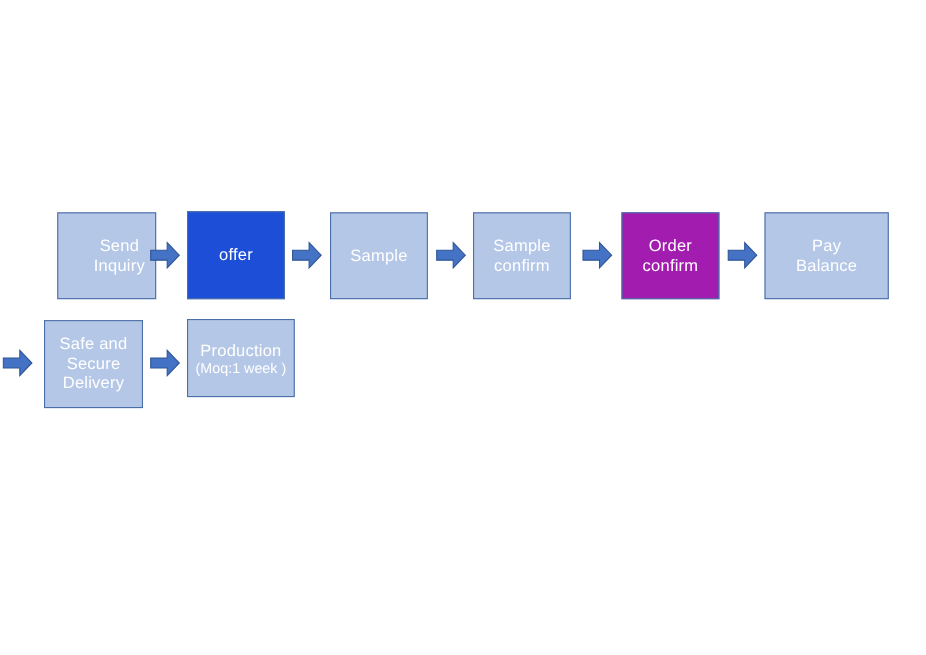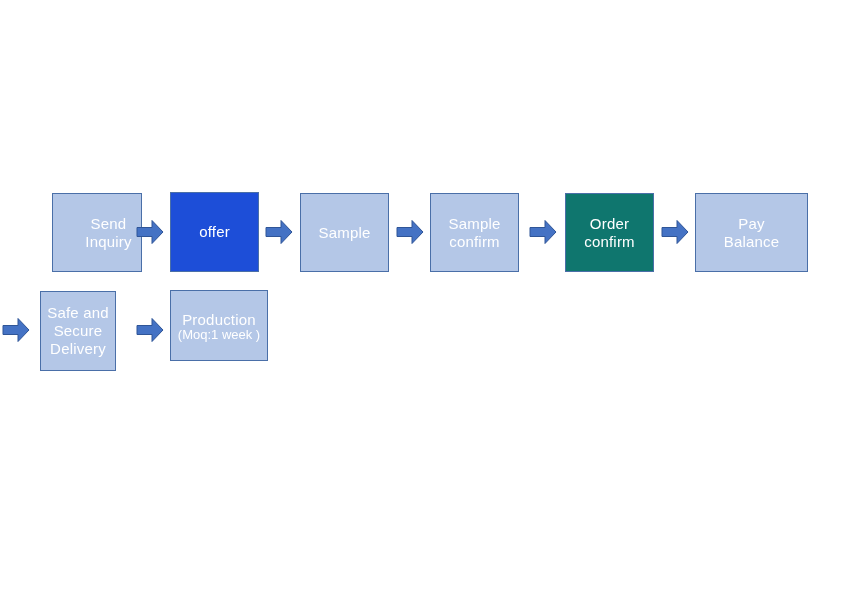--- a/index.html
+++ b/index.html
@@ -73,29 +73,29 @@
     <div class="node" style="left: 170px; top: 192px; width: 89px; height: 80px; background: #1d4ed8; border-color: rgb(74, 111, 168); color: rgb(255, 255, 255);">
       <span class="label">offer</span>
     </div>
     <div class="node" style="left: 300px; top: 193px; width: 89px; height: 79px; background: rgb(180, 199, 231); border-color: rgb(74, 111, 168); color: rgb(255, 255, 255);">
       <span class="label">Sample</span>
     </div>
     <div class="node" style="left: 430px; top: 193px; width: 89px; height: 79px; background: rgb(180, 199, 231); border-color: rgb(74, 111, 168); color: rgb(255, 255, 255);">
       <span class="label">Sample
 confirm</span>
     </div>
-    <div class="node" style="left: 565px; top: 193px; width: 89px; height: 79px; background: #0f766e; border-color: rgb(74, 111, 168); color: rgb(255, 255, 255);">
+    <div class="node" style="left: 565px; top: 193px; width: 89px; height: 79px; background: #a21caf; border-color: rgb(74, 111, 168); color: rgb(255, 255, 255);">
       <span class="label">Order
 confirm</span>
     </div>
     <div class="node" style="left: 695px; top: 193px; width: 113px; height: 79px; background: rgb(180, 199, 231); border-color: rgb(74, 111, 168); color: rgb(255, 255, 255);">
       <span class="label">Pay
 Balance</span>
     </div>
-    <div class="node" style="left: 40px; top: 291px; width: 76px; height: 80px; background: rgb(180, 199, 231); border-color: rgb(74, 111, 168); color: rgb(255, 255, 255);">
+    <div class="node" style="left: 40px; top: 291px; width: 90px; height: 80px; background: rgb(180, 199, 231); border-color: rgb(74, 111, 168); color: rgb(255, 255, 255);">
       <span class="label">Safe and
 Secure
 Delivery</span>
     </div>
     <div class="node" style="left: 170px; top: 290px; width: 98px; height: 71px; background: rgb(180, 199, 231); border-color: rgb(74, 111, 168); color: rgb(255, 255, 255);">
       <span class="label">Production</span>
       <span class="sub">(Moq:1  week )</span>
     </div>
     <div class="arrow" style="left: 136px; top: 219px;">
       <svg viewBox="0 0 28 26" xmlns="http://www.w3.org/2000/svg">

